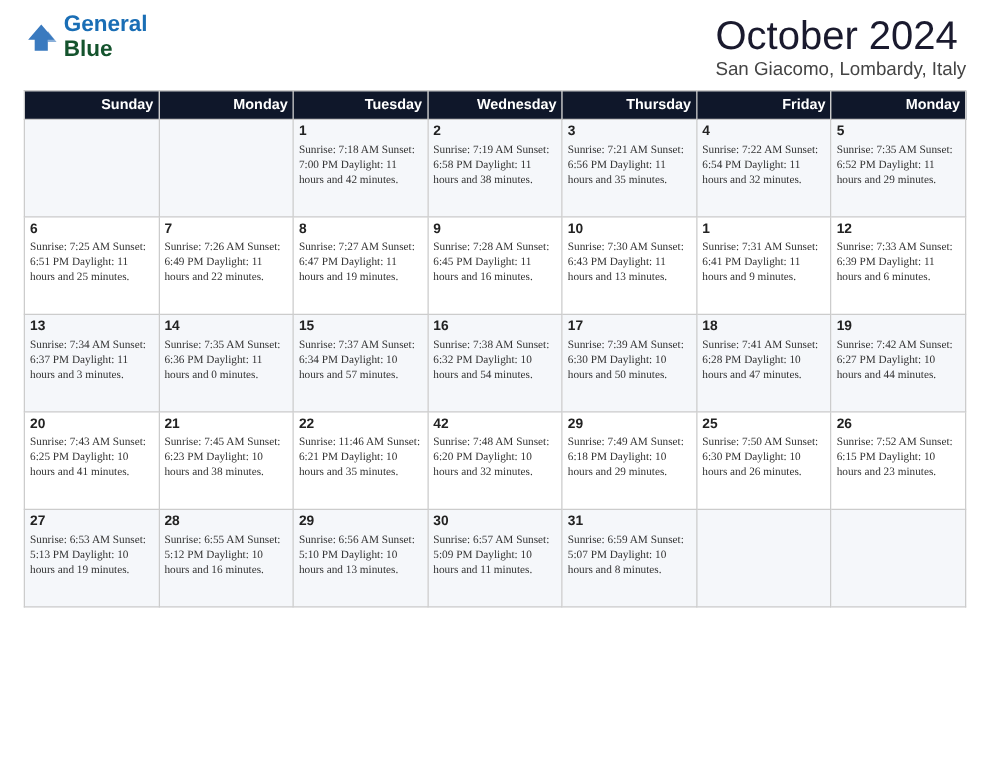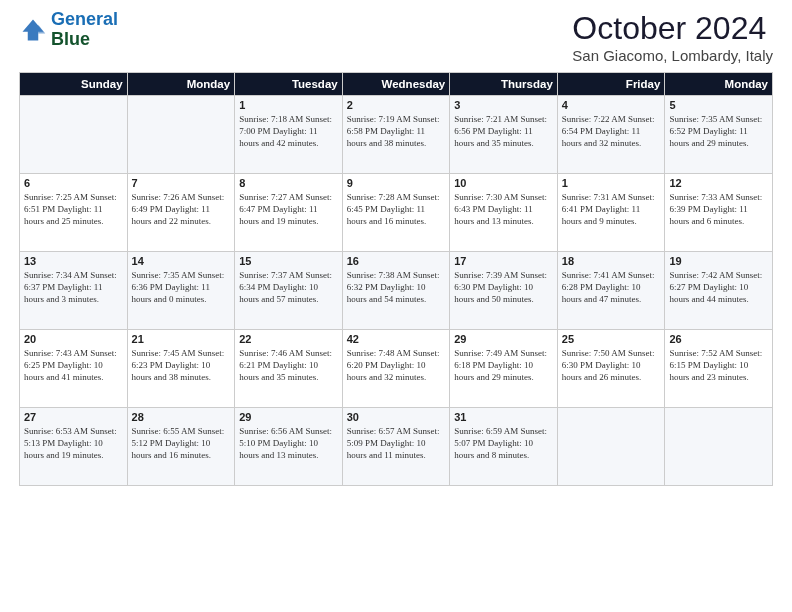--- a/index.html
+++ b/index.html
@@ -275,21 +275,21 @@
           </td>
           <td>
             <span class="day-num">21</span>
             <div class="cell-content">Sunrise: 7:45 AM
 Sunset: 6:23 PM
 Daylight: 10 hours
 and 38 minutes.</div>
           </td>
           <td>
             <span class="day-num">22</span>
-            <div class="cell-content">Sunrise: 7:46 AM
+            <div class="cell-content">Sunrise: 11:46 AM
 Sunset: 6:21 PM
 Daylight: 10 hours
 and 35 minutes.</div>
           </td>
           <td>
             <span class="day-num">42</span>
             <div class="cell-content">Sunrise: 7:48 AM
 Sunset: 6:20 PM
 Daylight: 10 hours
 and 32 minutes.</div>

